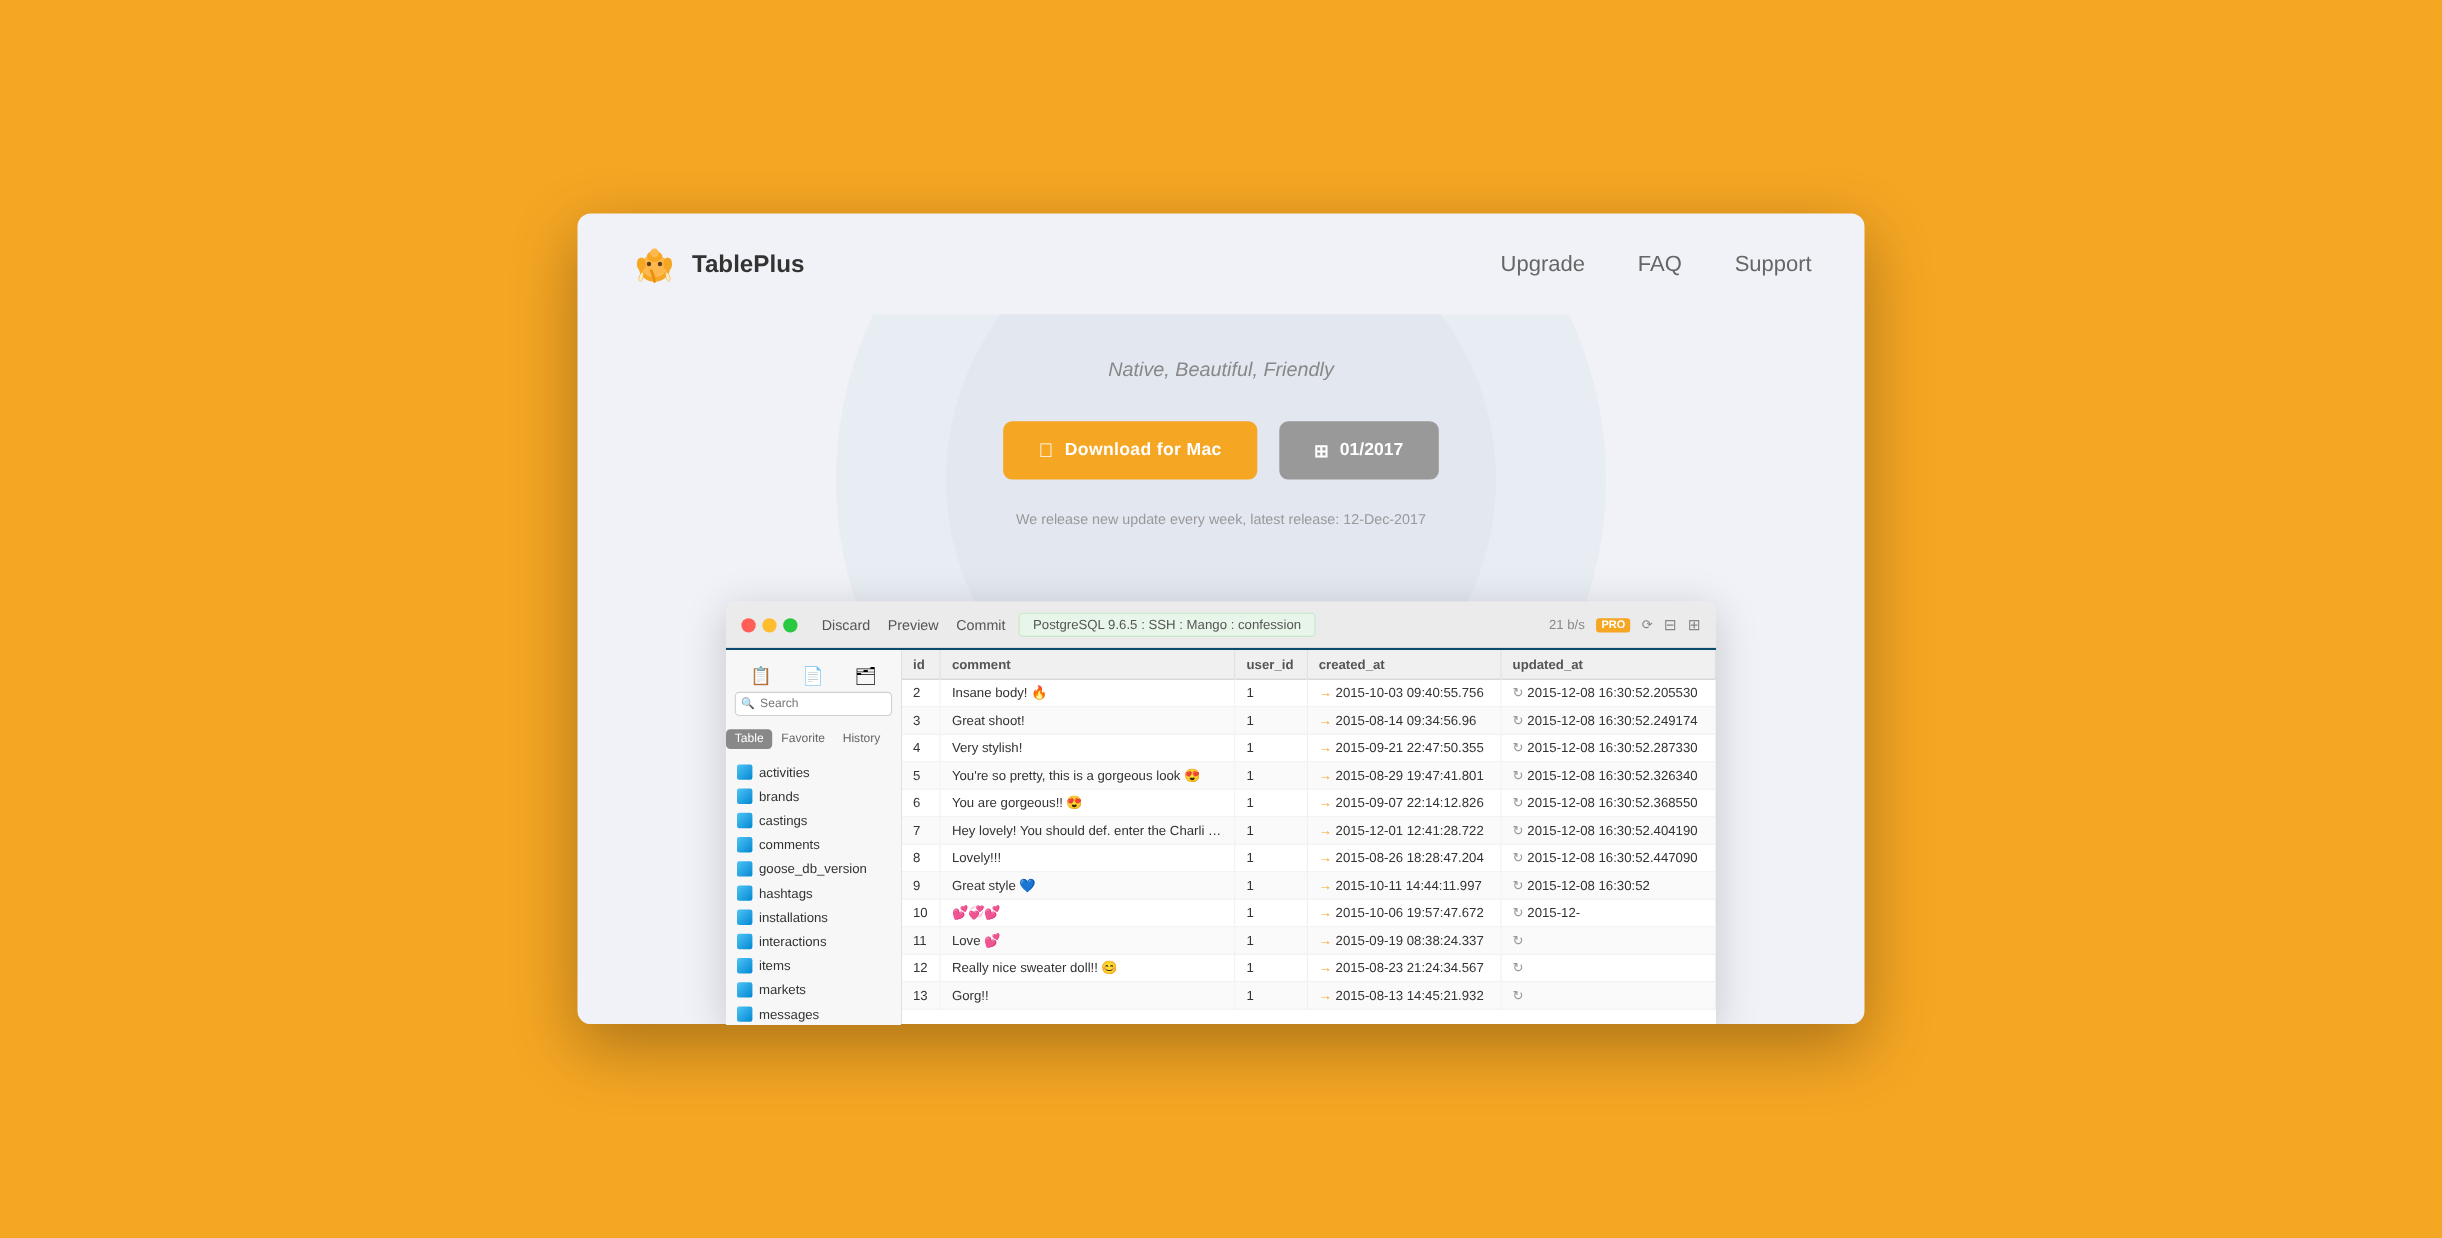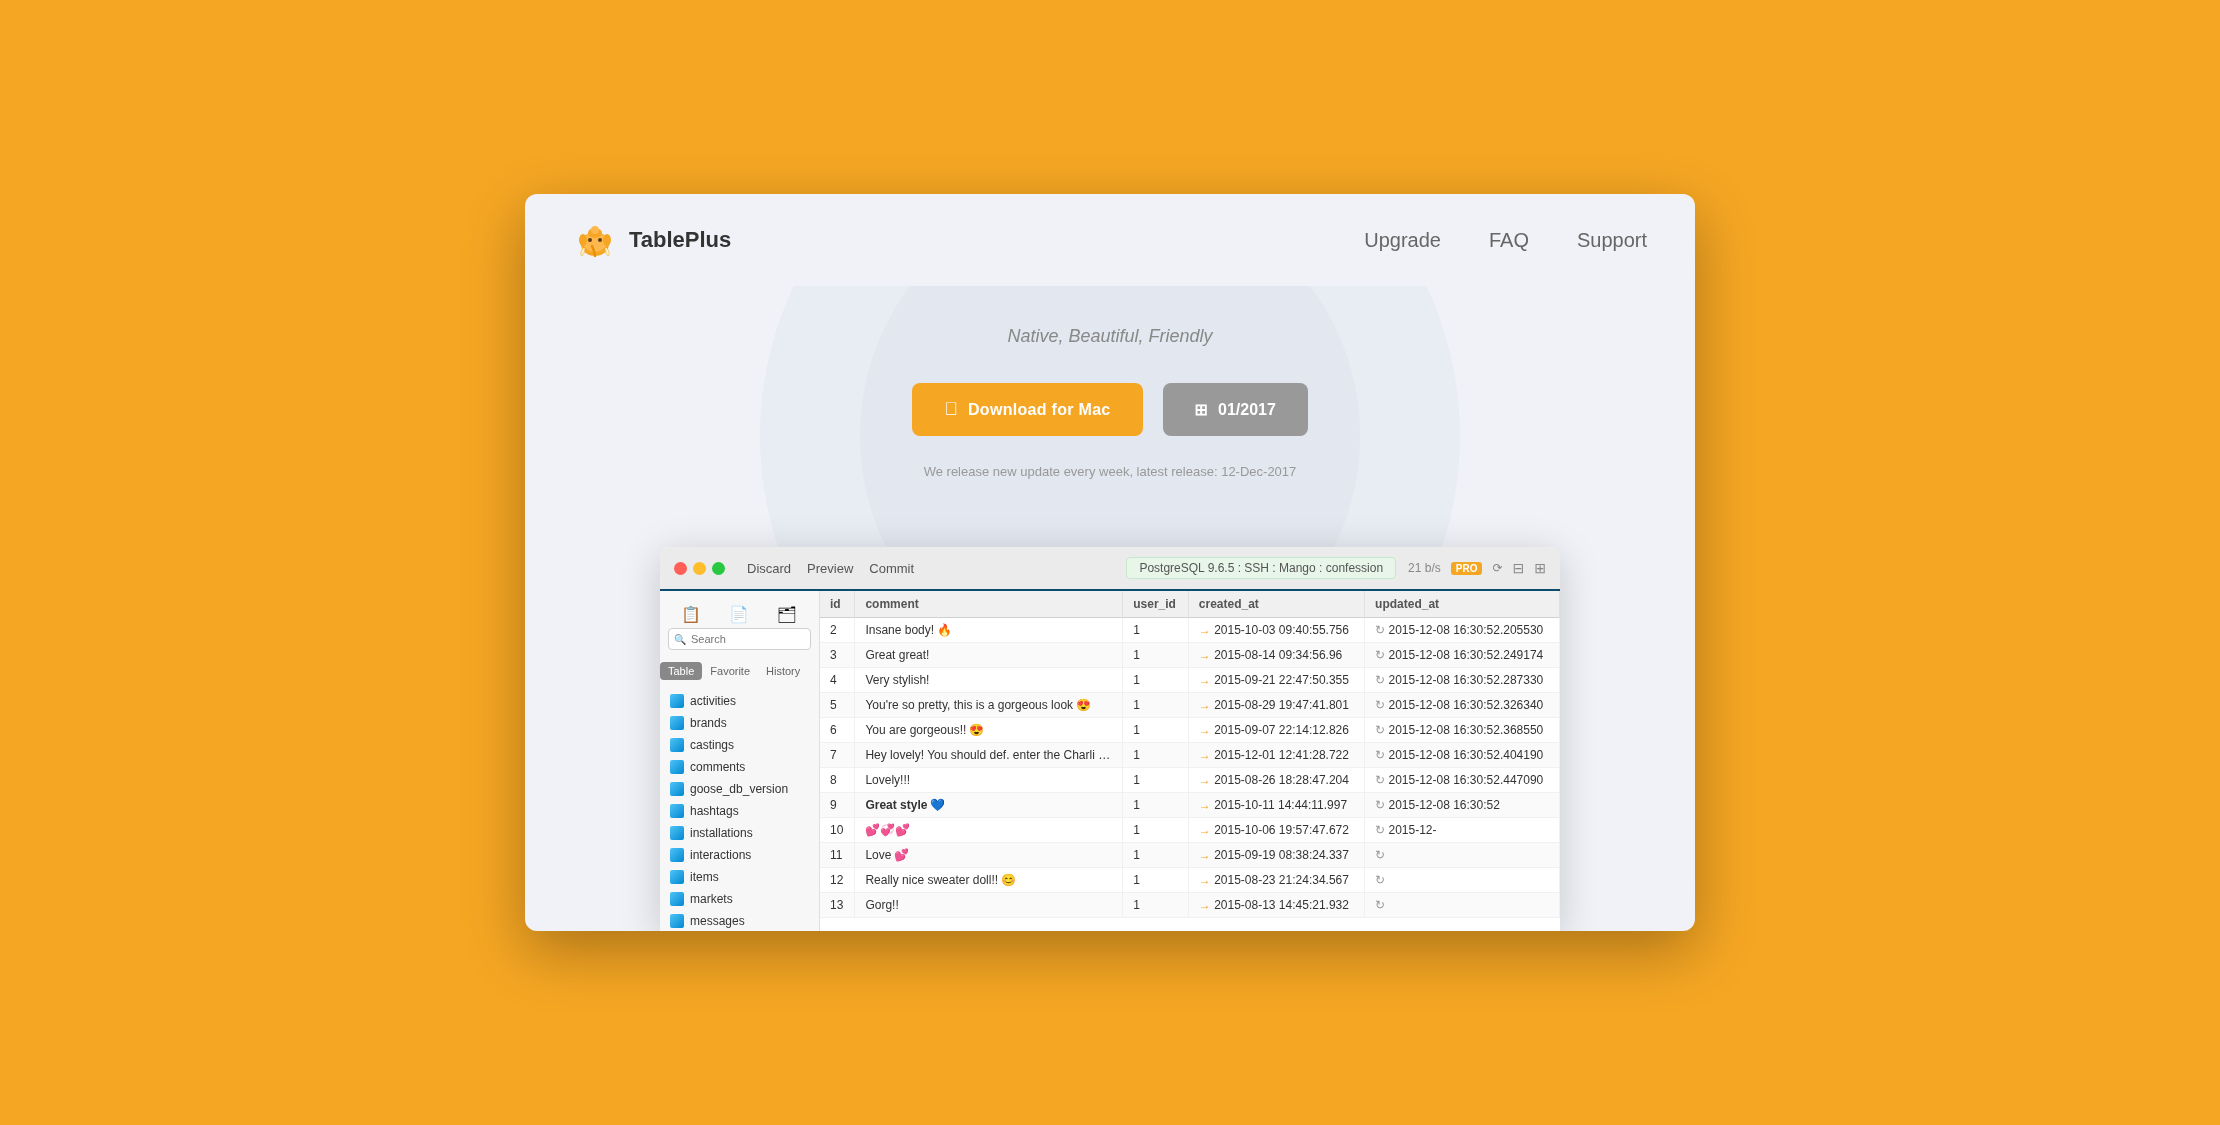--- a/index.html
+++ b/index.html
@@ -175,21 +175,21 @@
       display: flex;
       gap: 16px;
       margin-left: 10px;
     }
     .titlebar-action {
       font-size: 13px;
       color: #555;
     }
     .titlebar-center {
       flex: 1;
-      text-align: right;
+      text-align: left;
     }
     .connection-badge {
       display: inline-block;
       background: #E8F5E9;
       border: 1px solid #C8E6C9;
       border-radius: 4px;
       padding: 3px 12px;
       font-size: 12px;
       color: #555;
     }
@@ -472,21 +472,21 @@
           <tbody id="table-body">
               <tr>
                 <td>2</td>
                 <td style="max-width: 260px; overflow: hidden; text-overflow: ellipsis;">Insane body! 🔥</td>
                 <td>1</td>
                 <td><span style="color:#F5A623;">→</span> 2015-10-03 09:40:55.756</td>
                 <td><span style="color:#999;">↻</span> 2015-12-08 16:30:52.205530</td>
               </tr>
               <tr>
                 <td>3</td>
-                <td style="max-width: 260px; overflow: hidden; text-overflow: ellipsis;">Great great!</td>
+                <td style="max-width: 260px; overflow: hidden; text-overflow: ellipsis;">Great shoot!</td>
                 <td>1</td>
                 <td><span style="color:#F5A623;">→</span> 2015-08-14 09:34:56.96</td>
                 <td><span style="color:#999;">↻</span> 2015-12-08 16:30:52.249174</td>
               </tr>
               <tr>
                 <td>4</td>
                 <td style="max-width: 260px; overflow: hidden; text-overflow: ellipsis;">Very stylish!</td>
                 <td>1</td>
                 <td><span style="color:#F5A623;">→</span> 2015-09-21 22:47:50.355</td>
                 <td><span style="color:#999;">↻</span> 2015-12-08 16:30:52.287330</td>
@@ -514,21 +514,21 @@
               </tr>
               <tr>
                 <td>8</td>
                 <td style="max-width: 260px; overflow: hidden; text-overflow: ellipsis;">Lovely!!!</td>
                 <td>1</td>
                 <td><span style="color:#F5A623;">→</span> 2015-08-26 18:28:47.204</td>
                 <td><span style="color:#999;">↻</span> 2015-12-08 16:30:52.447090</td>
               </tr>
               <tr>
                 <td>9</td>
-                <td style="max-width: 260px; overflow: hidden; text-overflow: ellipsis; font-weight: bold;">Great style 💙</td>
+                <td style="max-width: 260px; overflow: hidden; text-overflow: ellipsis;">Great style 💙</td>
                 <td>1</td>
                 <td><span style="color:#F5A623;">→</span> 2015-10-11 14:44:11.997</td>
                 <td><span style="color:#999;">↻</span> 2015-12-08 16:30:52</td>
               </tr>
               <tr>
                 <td>10</td>
                 <td style="max-width: 260px; overflow: hidden; text-overflow: ellipsis;">💕💞💕</td>
                 <td>1</td>
                 <td><span style="color:#F5A623;">→</span> 2015-10-06 19:57:47.672</td>
                 <td><span style="color:#999;">↻</span> 2015-12-</td>

